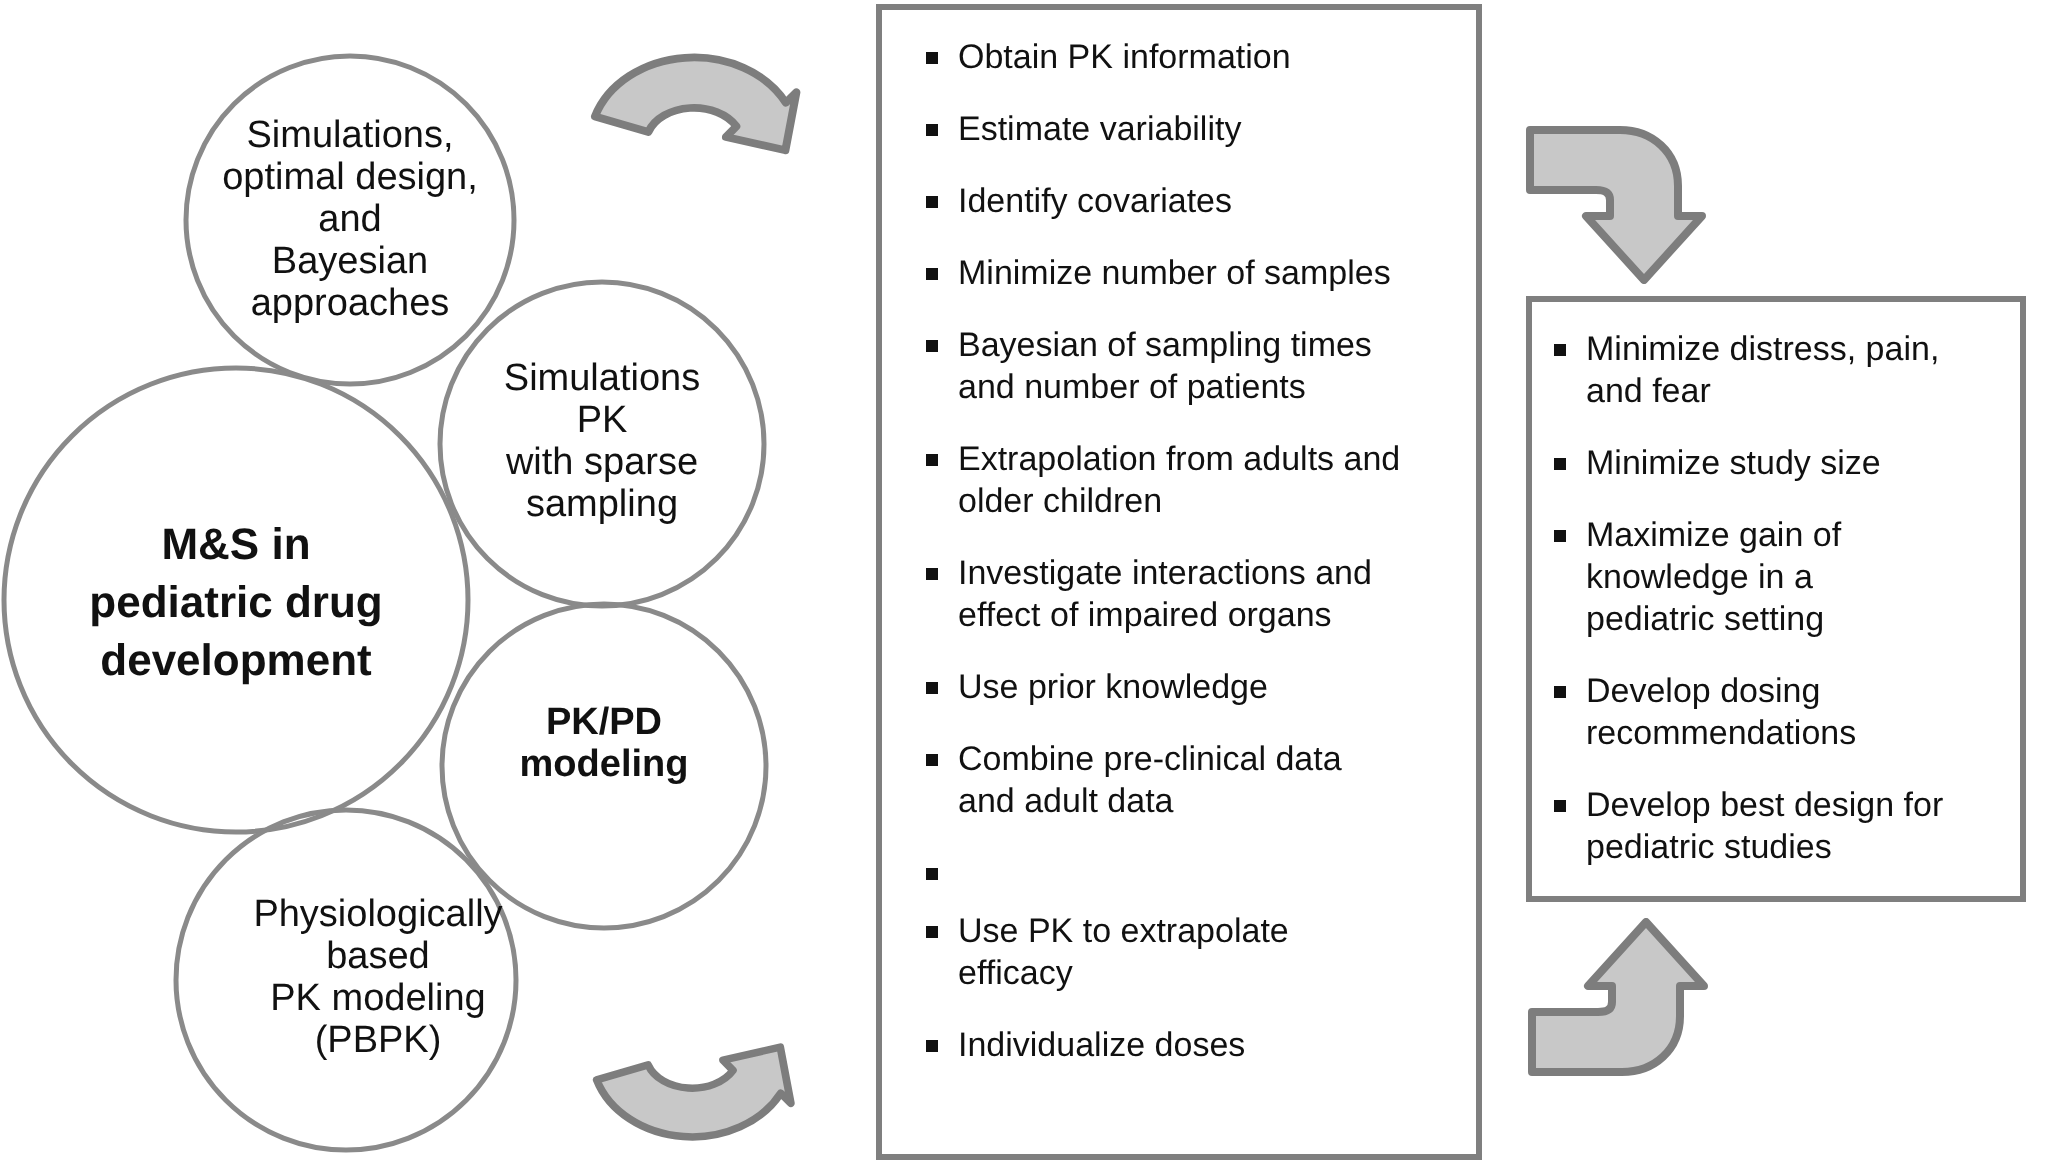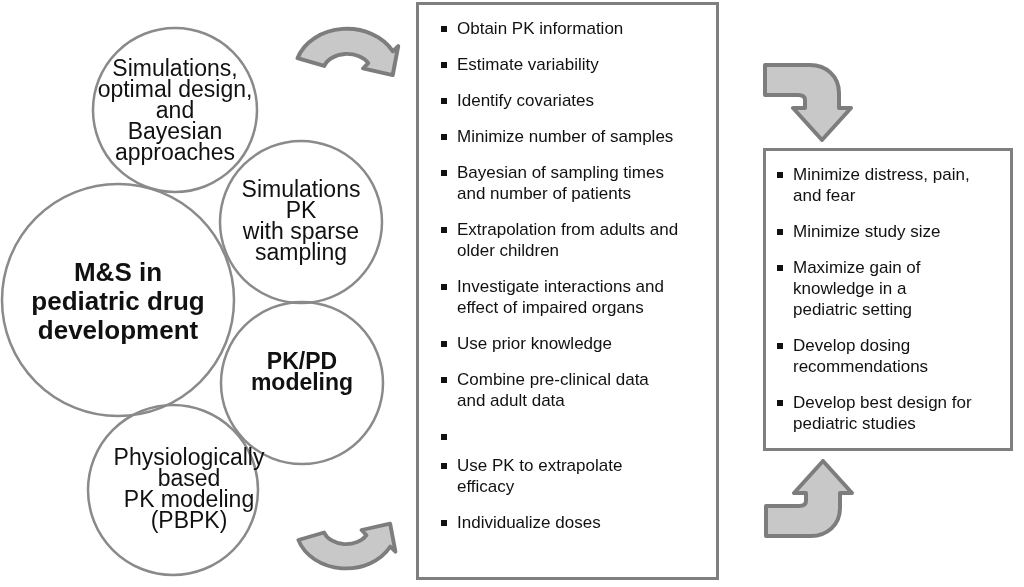--- a/index.html
+++ b/index.html
@@ -3,28 +3,28 @@
 <meta charset="utf-8">
 <style>
   html,body{margin:0;padding:0;background:#ffffff;}
   .canvas{
     position:relative;width:1024px;height:587px;background:#ffffff;
     font-family:"Liberation Sans",sans-serif;color:#111111;overflow:hidden;
   }
   .circles-svg,.arrow-svg{position:absolute;}
   .circle-label{
     position:absolute;transform:translate(-50%,-50%);text-align:center;
-    font-size:23px;line-height:21px;white-space:pre-line;
+    font-size:19px;line-height:21px;white-space:pre-line;
   }
-  .circle-label.big{font-weight:bold;font-size:26px;line-height:29px;}
+  .circle-label.big{font-weight:bold;font-size:22px;line-height:29px;}
   .panel{
     position:absolute;border:3px solid #7f7f7f;background:#ffffff;
     box-sizing:border-box;
   }
-  .panel.middle{left:416px;top:2px;width:303px;height:578px;padding:13px 6px 0 22px;}
+  .panel.middle{left:438px;top:2px;width:303px;height:578px;padding:13px 6px 0 22px;}
   .panel.right{left:763px;top:148px;width:250px;height:303px;padding:13px 16px 0 11px;}
   .bullet-item{display:flex;align-items:flex-start;margin-bottom:15px;}
   .bullet-sq{
     flex:0 0 auto;width:6px;height:6px;background:#111111;margin:8px 10px 0 0;
   }
   .bullet-text{font-size:17px;line-height:21px;white-space:pre-line;}
 </style>
 </head>
 <body>
 

